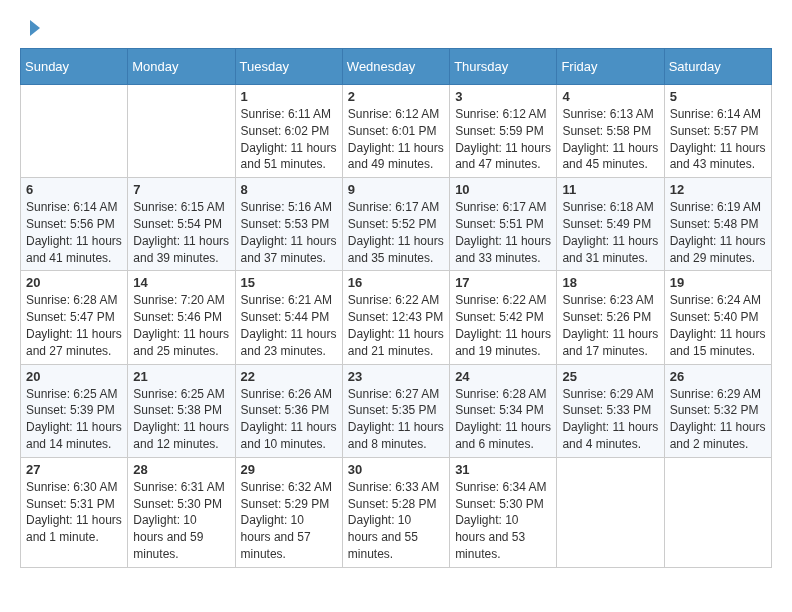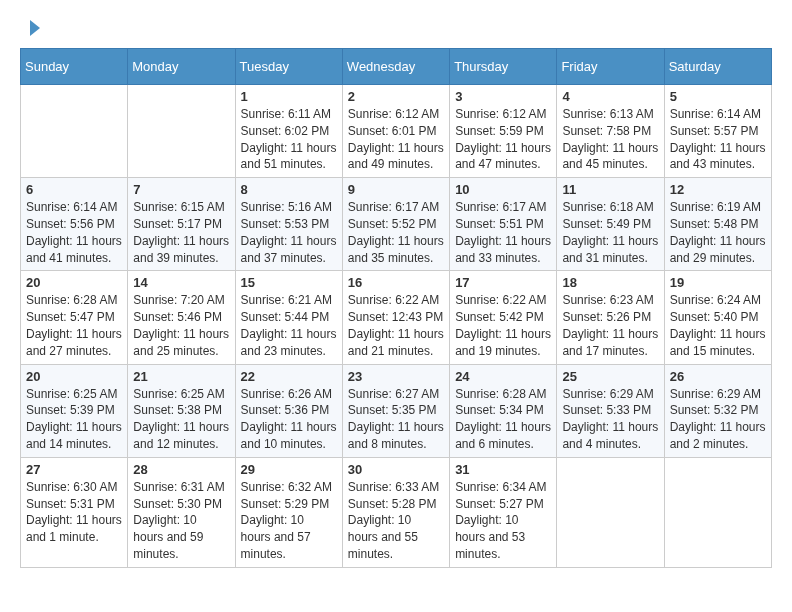--- a/index.html
+++ b/index.html
@@ -130,41 +130,41 @@
         </td>
         <td>
           <span class="day-num">3</span>
           <div class="day-detail">Sunrise: 6:12 AM
 Sunset: 5:59 PM
 Daylight: 11 hours and 47 minutes.</div>
         </td>
         <td>
           <span class="day-num">4</span>
           <div class="day-detail">Sunrise: 6:13 AM
-Sunset: 7:58 PM
+Sunset: 5:58 PM
 Daylight: 11 hours and 45 minutes.</div>
         </td>
         <td>
           <span class="day-num">5</span>
           <div class="day-detail">Sunrise: 6:14 AM
 Sunset: 5:57 PM
 Daylight: 11 hours and 43 minutes.</div>
         </td>
       </tr>
       <tr>
         <td>
           <span class="day-num">6</span>
           <div class="day-detail">Sunrise: 6:14 AM
 Sunset: 5:56 PM
 Daylight: 11 hours and 41 minutes.</div>
         </td>
         <td>
           <span class="day-num">7</span>
           <div class="day-detail">Sunrise: 6:15 AM
-Sunset: 5:17 PM
+Sunset: 5:54 PM
 Daylight: 11 hours and 39 minutes.</div>
         </td>
         <td>
           <span class="day-num">8</span>
           <div class="day-detail">Sunrise: 5:16 AM
 Sunset: 5:53 PM
 Daylight: 11 hours and 37 minutes.</div>
         </td>
         <td>
           <span class="day-num">9</span>
@@ -300,20 +300,20 @@
         </td>
         <td>
           <span class="day-num">30</span>
           <div class="day-detail">Sunrise: 6:33 AM
 Sunset: 5:28 PM
 Daylight: 10 hours and 55 minutes.</div>
         </td>
         <td>
           <span class="day-num">31</span>
           <div class="day-detail">Sunrise: 6:34 AM
-Sunset: 5:27 PM
+Sunset: 5:30 PM
 Daylight: 10 hours and 53 minutes.</div>
         </td>
         <td class="empty-cell"></td>
         <td class="empty-cell"></td>
       </tr>
     </tbody>
 </table>
 
 </body></html>

